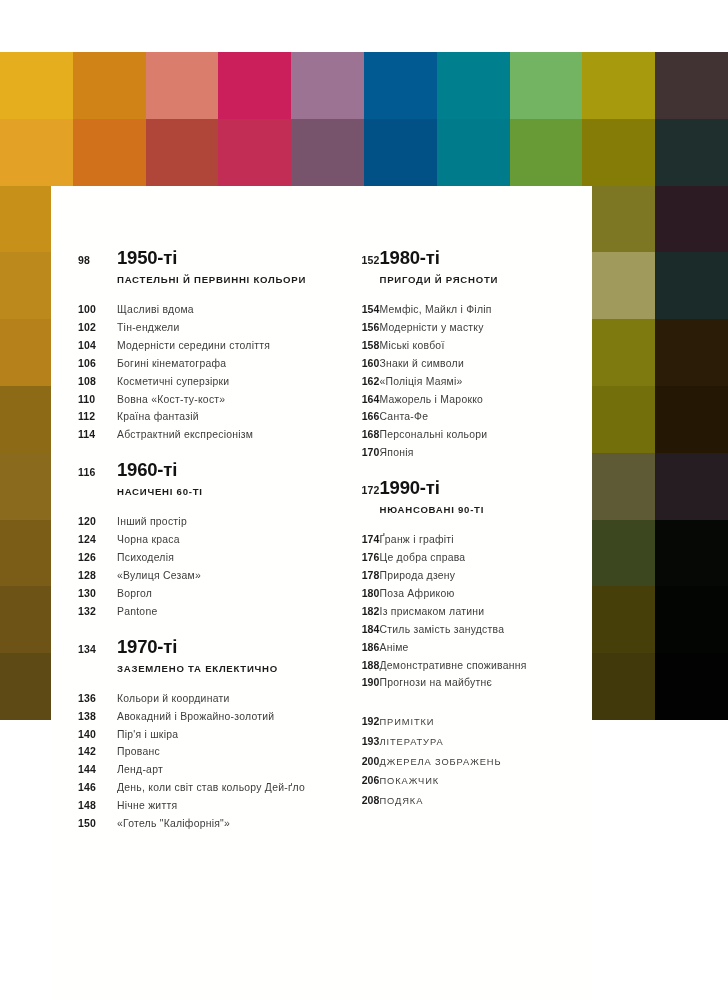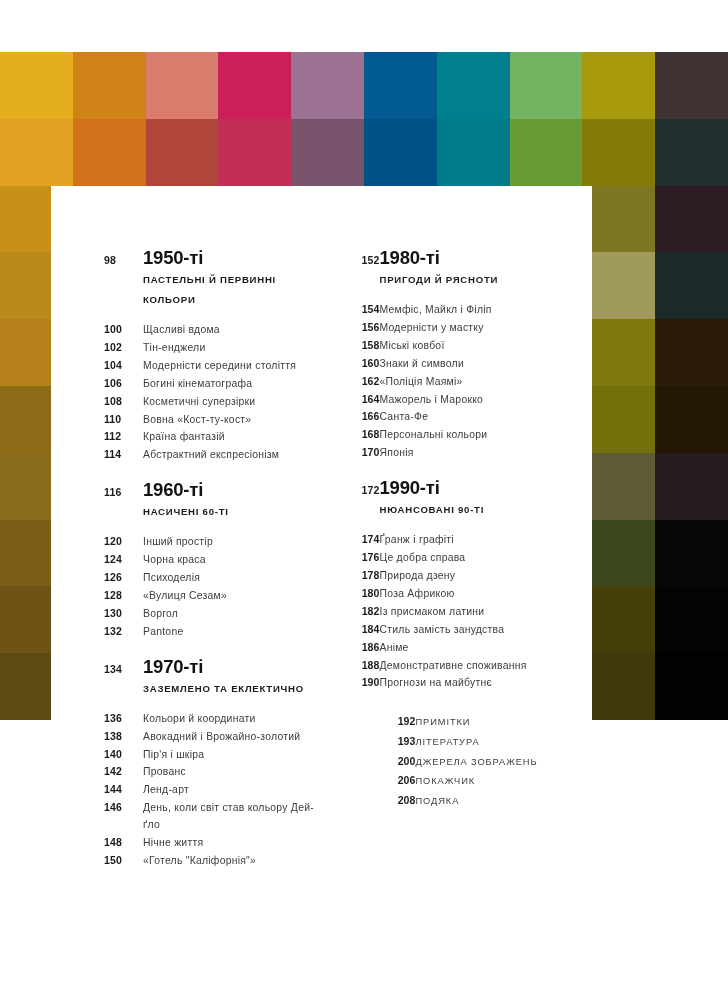--- a/index.html
+++ b/index.html
@@ -53,21 +53,21 @@
     box-sizing: border-box;
     padding: 62px 0 0 0;
     display: flex;
     align-items: flex-start;
   }
 
   .toc-column {
     width: 50%;
     box-sizing: border-box;
   }
-  .toc-column.left  { padding-left: 53px; }
+  .toc-column.left  { padding-left: 27px; }
   .toc-column.right { padding-left: 19px; text-align: right; }
 
   
   .section { margin-bottom: 16px; }
 
   .section-head {
     display: flex;
     align-items: baseline;
     margin-bottom: 1px;
   }
@@ -119,21 +119,21 @@
     font-size: 10.4px;
     color: #3c3c3c;
     letter-spacing: 0.25px;
   }
   .entry.smallcaps .entry-label {
     text-transform: uppercase;
     font-size: 9.3px;
     letter-spacing: 0.9px;
   }
 
-  .backmatter { margin-top: 20px; margin-left: 36px; }
+  .backmatter { margin-top: 20px; }
   .backmatter .entry { line-height: 18.6px; }
 </style>
 </head>
 <body>
 
 <div id="swatch-grid">
     <div class="swatch" style="background: rgb(229, 174, 30);"></div>
     <div class="swatch" style="background: rgb(208, 131, 23);"></div>
     <div class="swatch" style="background: rgb(218, 125, 108);"></div>
     <div class="swatch" style="background: rgb(203, 31, 92);"></div>

